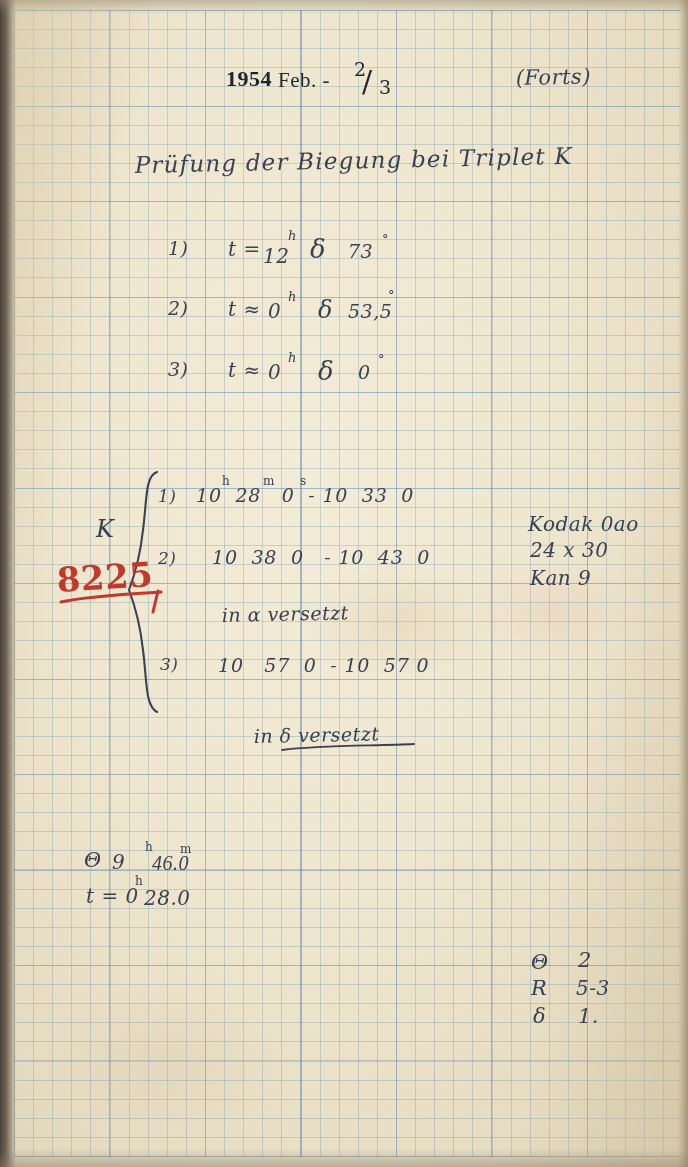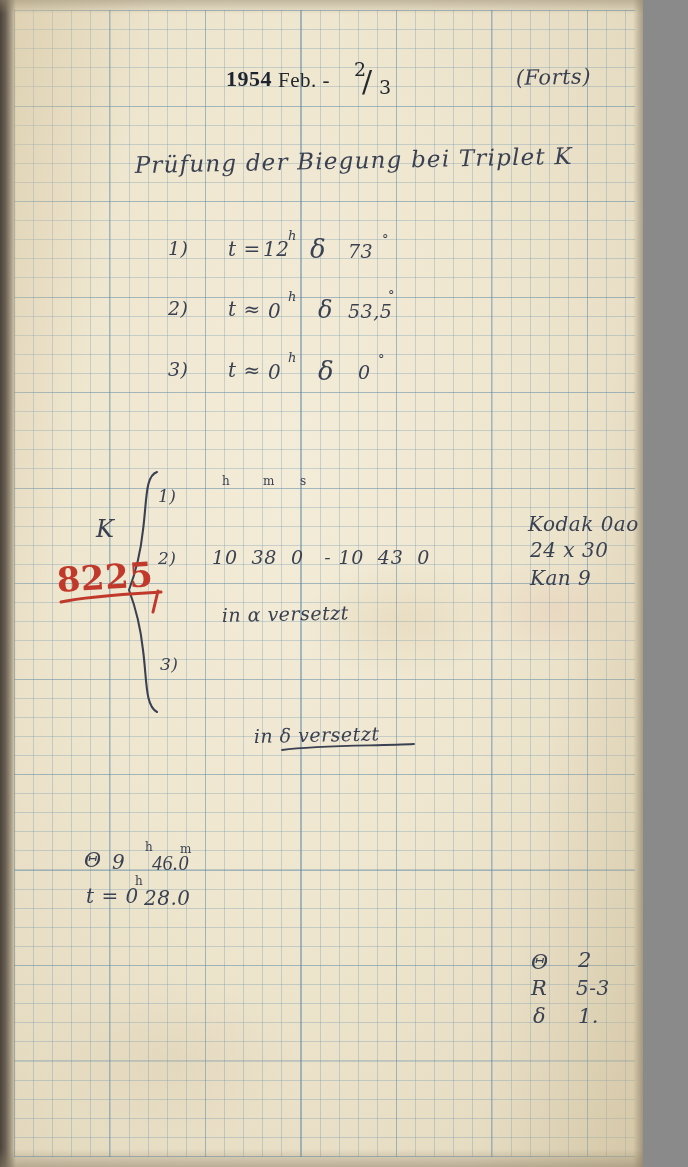--- a/index.html
+++ b/index.html
@@ -2,26 +2,25 @@
 <html><head>
 <meta charset="utf-8">
 <style>
   html, body {
     margin: 0;
     padding: 0;
     background: #8a8a8a;
   }
   #page {
     position: relative;
-    width: 596px;
+    width: 688px;
     height: 1167px;
     overflow: hidden;
     background: #efe7d2;
     font-family: "Liberation Serif", serif;
-    padding-left: 47px;
   }
 
   
   #paper-base {
     position: absolute;
     inset: 0;
     background:
       radial-gradient(ellipse at 45% 40%, #f3ecd8 0%, #efe6cf 45%, #e6dcc2 78%, #ddd2b5 100%);
   }
   #paper-warm {
@@ -133,21 +132,21 @@
   <div class="hw ink-dark" style="left:278px; top:68px; font-size:21px; font-family:'Liberation Serif',serif;">Feb. -</div>
   <div class="hw ink-dark" style="left:354px; top:58px; font-size:19px;">2</div>
   <div class="hw ink-dark" style="left:362px; top:64px; font-size:30px;">/</div>
   <div class="hw ink-dark" style="left:379px; top:76px; font-size:19px;">3</div>
   <div class="hw ink cursive slant1" style="left:516px; top:66px; font-size:21px;">(Forts)</div>
 
   <div class="hw ink cursive slant1" style="left:135px; top:152px; font-size:23px; letter-spacing:1.2px;">Prüfung der Biegung bei Triplet K</div>
 
   <div class="hw ink cursive" style="left:168px; top:237px; font-size:19px;">1)</div>
   <div class="hw ink cursive" style="left:228px; top:237px; font-size:20px;">t =</div>
-  <div class="hw ink cursive" style="left:263px; top:237px; font-size:20px;">12</div>
+  <div class="hw ink cursive" style="left:263px; top:244px; font-size:20px;">12</div>
   <div class="hw ink cursive" style="left:288px; top:228px; font-size:13px;">h</div>
   <div class="hw ink cursive" style="left:310px; top:234px; font-size:26px;">δ</div>
   <div class="hw ink cursive" style="left:348px; top:240px; font-size:19px;">73</div>
   <div class="hw ink cursive" style="left:382px; top:232px; font-size:13px;">°</div>
 
   <div class="hw ink cursive" style="left:168px; top:297px; font-size:19px;">2)</div>
   <div class="hw ink cursive" style="left:228px; top:297px; font-size:20px;">t ≈</div>
   <div class="hw ink cursive" style="left:268px; top:299px; font-size:20px;">0</div>
   <div class="hw ink cursive" style="left:288px; top:289px; font-size:13px;">h</div>
   <div class="hw ink cursive" style="left:318px; top:296px; font-size:24px;">δ</div>
@@ -168,29 +167,31 @@
     <path d="M32 2 C20 6, 22 30, 18 60 C15 88, 10 104, 4 120 C10 136, 15 152, 18 180 C22 210, 20 236, 32 242" fill="none" stroke="#3a4152" stroke-width="2.1" stroke-linecap="round"></path>
   </svg>
 
   <div class="hw red slant3" style="left:58px; top:560px; font-size:34px; font-weight:bold; font-family:'DejaVu Serif',serif;">8225</div>
   <svg class="brace" style="left:57px; top:588px;" width="110" height="30" viewBox="0 0 110 30">
     <path d="M4 14 C30 8, 70 6, 104 4" fill="none" stroke="#c0392b" stroke-width="3" stroke-linecap="round"></path>
     <path d="M101 3 L96 24" fill="none" stroke="#c0392b" stroke-width="3" stroke-linecap="round"></path>
   </svg>
 
   <div class="hw ink cursive" style="left:158px; top:486px; font-size:17px;">1)</div>
+  <div class="hw ink cursive" style="left:196px; top:484px; font-size:19px; letter-spacing:0.8px;">10  28   0  - 10  33  0</div>
   <div class="hw ink" style="left:222px; top:474px; font-size:12px;">h</div>
   <div class="hw ink" style="left:263px; top:474px; font-size:12px;">m</div>
   <div class="hw ink" style="left:300px; top:474px; font-size:12px;">s</div>
 
   <div class="hw ink cursive" style="left:158px; top:548px; font-size:17px;">2)</div>
   <div class="hw ink cursive" style="left:212px; top:546px; font-size:19px; letter-spacing:0.8px;">10  38  0   - 10  43  0</div>
   <div class="hw ink cursive slant1" style="left:222px; top:604px; font-size:19px;">in α versetzt</div>
 
   <div class="hw ink cursive" style="left:160px; top:654px; font-size:17px;">3)</div>
+  <div class="hw ink cursive" style="left:218px; top:654px; font-size:19px; letter-spacing:0.8px;">10   57  0  - 10  57 0</div>
   <div class="hw ink cursive slant1" style="left:254px; top:725px; font-size:19px;">in δ versetzt</div>
   <svg class="brace" style="left:280px; top:742px;" width="140" height="14" viewBox="0 0 140 14">
     <path d="M2 8 C40 3, 95 4, 134 2" fill="none" stroke="#3a4152" stroke-width="1.8" stroke-linecap="round"></path>
   </svg>
 
   <div class="hw ink cursive" style="left:528px; top:512px; font-size:20px;">Kodak 0ao</div>
   <div class="hw ink cursive" style="left:530px; top:538px; font-size:20px;">24 x 30</div>
   <div class="hw ink cursive" style="left:530px; top:566px; font-size:20px;">Kan 9</div>
 
   <div class="hw ink cursive" style="left:84px; top:848px; font-size:21px;">Θ</div>

